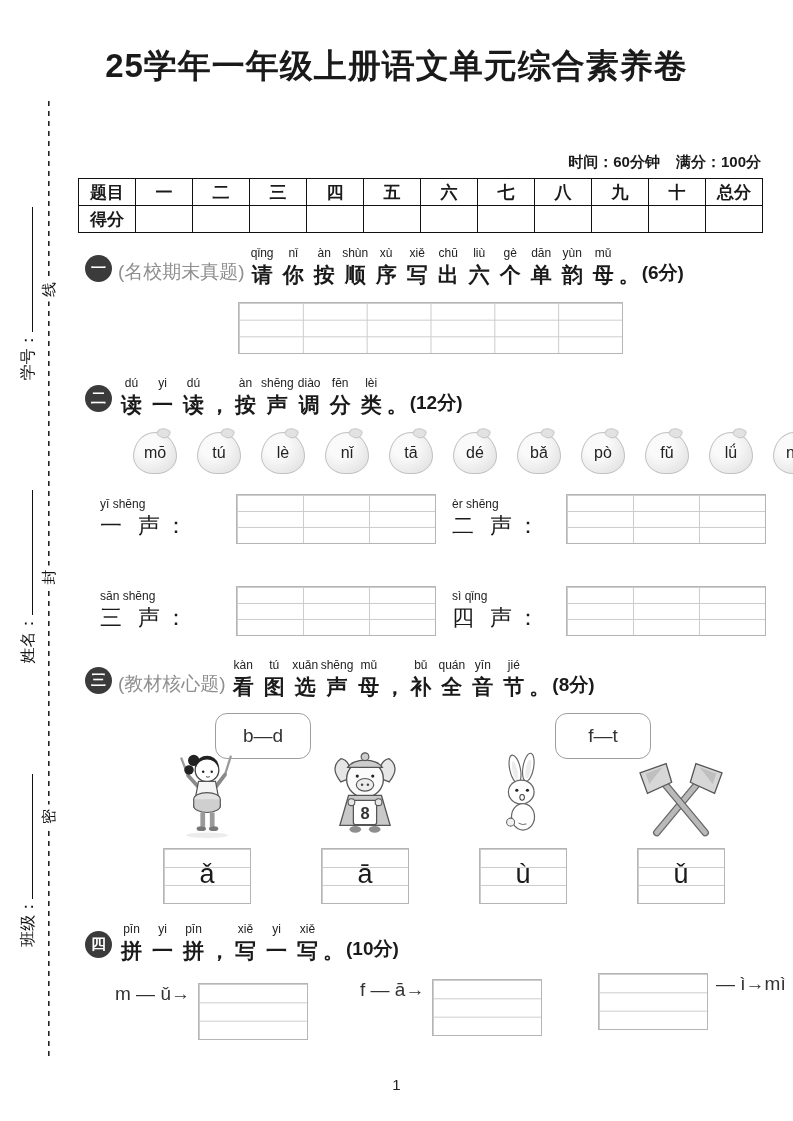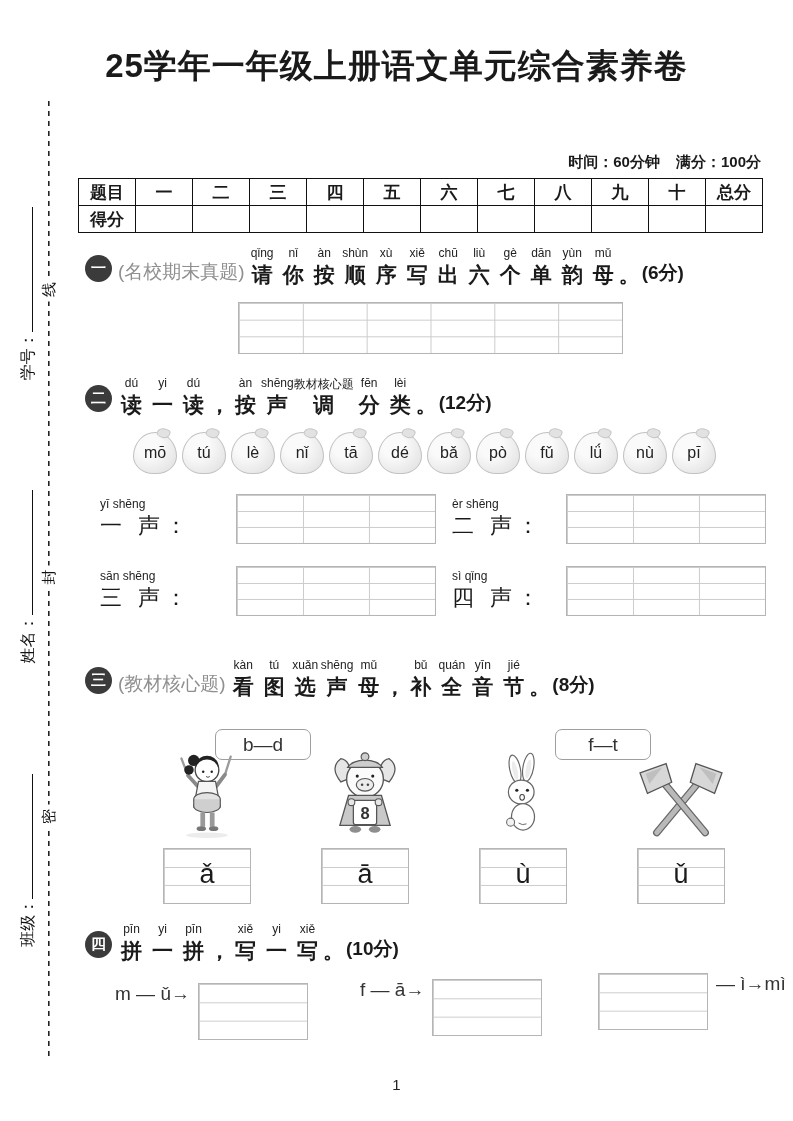--- a/index.html
+++ b/index.html
@@ -32,39 +32,39 @@
 .hz{font-size:21px;font-weight:bold;line-height:1.35}
 .score{font-size:19px;font-weight:bold;margin:0 0 3px 2px;white-space:nowrap}
 
 
 .pgrid{border:1px solid #b5b5b5;background-color:#fff;
   background-image:linear-gradient(to right,#ccc 1px,transparent 1px),
                    linear-gradient(to bottom,#ccc 1px,transparent 1px)}
 .q1grid{width:385px;height:52px;margin:13px 0 0 160px}
 
 
-.peaches{display:flex;gap:5px;margin:13px 0 0 55px}
+.peaches{display:flex;gap:20px;margin:13px 0 0 55px}
 .peach{position:relative;flex:none;width:44px;height:42px;
   background:radial-gradient(circle at 35% 32%,#fafafa 30%,#e3e3e3 85%);
   border:1px solid #c2c2c2;border-radius:50% 50% 46% 46% / 58% 58% 42% 42%;
   display:flex;align-items:center;justify-content:center}
 .peach::before{content:"";position:absolute;top:-5px;left:55%;width:11px;height:8px;
   background:#e2e2e2;border:1px solid #c6c6c6;border-radius:70% 30% 60% 40%;transform:rotate(25deg)}
 .ptext{font-size:16px;color:#222}
-.tones{margin-top:20px;display:grid;grid-template-columns:352px auto;row-gap:22px;padding-left:22px}
+.tones{margin-top:20px;display:grid;grid-template-columns:352px auto;row-gap:42px;padding-left:22px}
 .tone-cell{display:flex;align-items:center;gap:14px}
 .tone-label{display:flex;flex-direction:column;min-width:122px}
 .tone-cell.col2 .tone-label{min-width:100px}
 .tpy{font-size:12px;color:#222}
 .thz{font-size:22px;letter-spacing:5px;white-space:nowrap}
 .tgrid{width:200px;height:50px;flex:none}
 
 
 .optrow{position:relative;height:38px;margin-top:9px}
-.optbox{position:absolute;top:19px;width:96px;height:31px;border:1.5px solid #9e9e9e;border-radius:7px;
+.optbox{position:absolute;top:3px;width:96px;height:46px;border:1.5px solid #9e9e9e;border-radius:12px;
   font-size:19px;color:#333;display:flex;align-items:center;justify-content:center}
 .opt0{left:137px}.opt1{left:477px}
 .q3items{display:flex;padding-left:50px;margin-top:2px}
 .q3item{width:158px;display:flex;flex-direction:column;align-items:center}
 .q3icon{height:90px;display:flex;align-items:flex-end;justify-content:center}
 .abox{position:relative;width:88px;height:56px;margin-top:8px}
 .abox-letter{position:absolute;left:0;top:50%;width:100%;transform:translateY(-54%);
   text-align:center;font-size:27px;color:#1a1a1a}
 
 
@@ -240,21 +240,21 @@
           </span>
           <span class="rchar">
             <span class="py">àn</span>
             <span class="hz">按</span>
           </span>
           <span class="rchar">
             <span class="py">shēng</span>
             <span class="hz">声</span>
           </span>
           <span class="rchar">
-            <span class="py">教材核心题</span>
+            <span class="py">diào</span>
             <span class="hz">调</span>
           </span>
           <span class="rchar">
             <span class="py">fēn</span>
             <span class="hz">分</span>
           </span>
           <span class="rchar">
             <span class="py">lèi</span>
             <span class="hz">类</span>
           </span>

